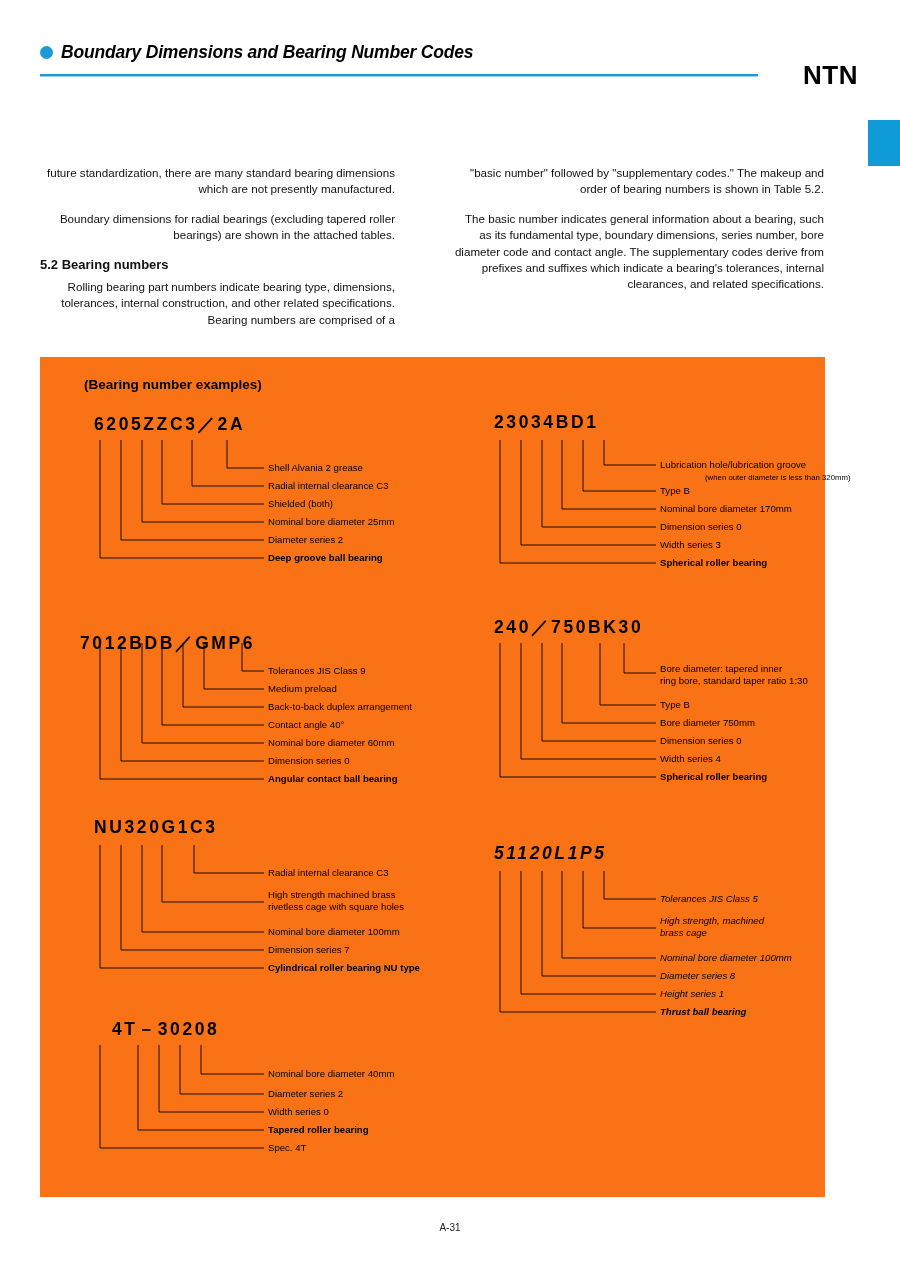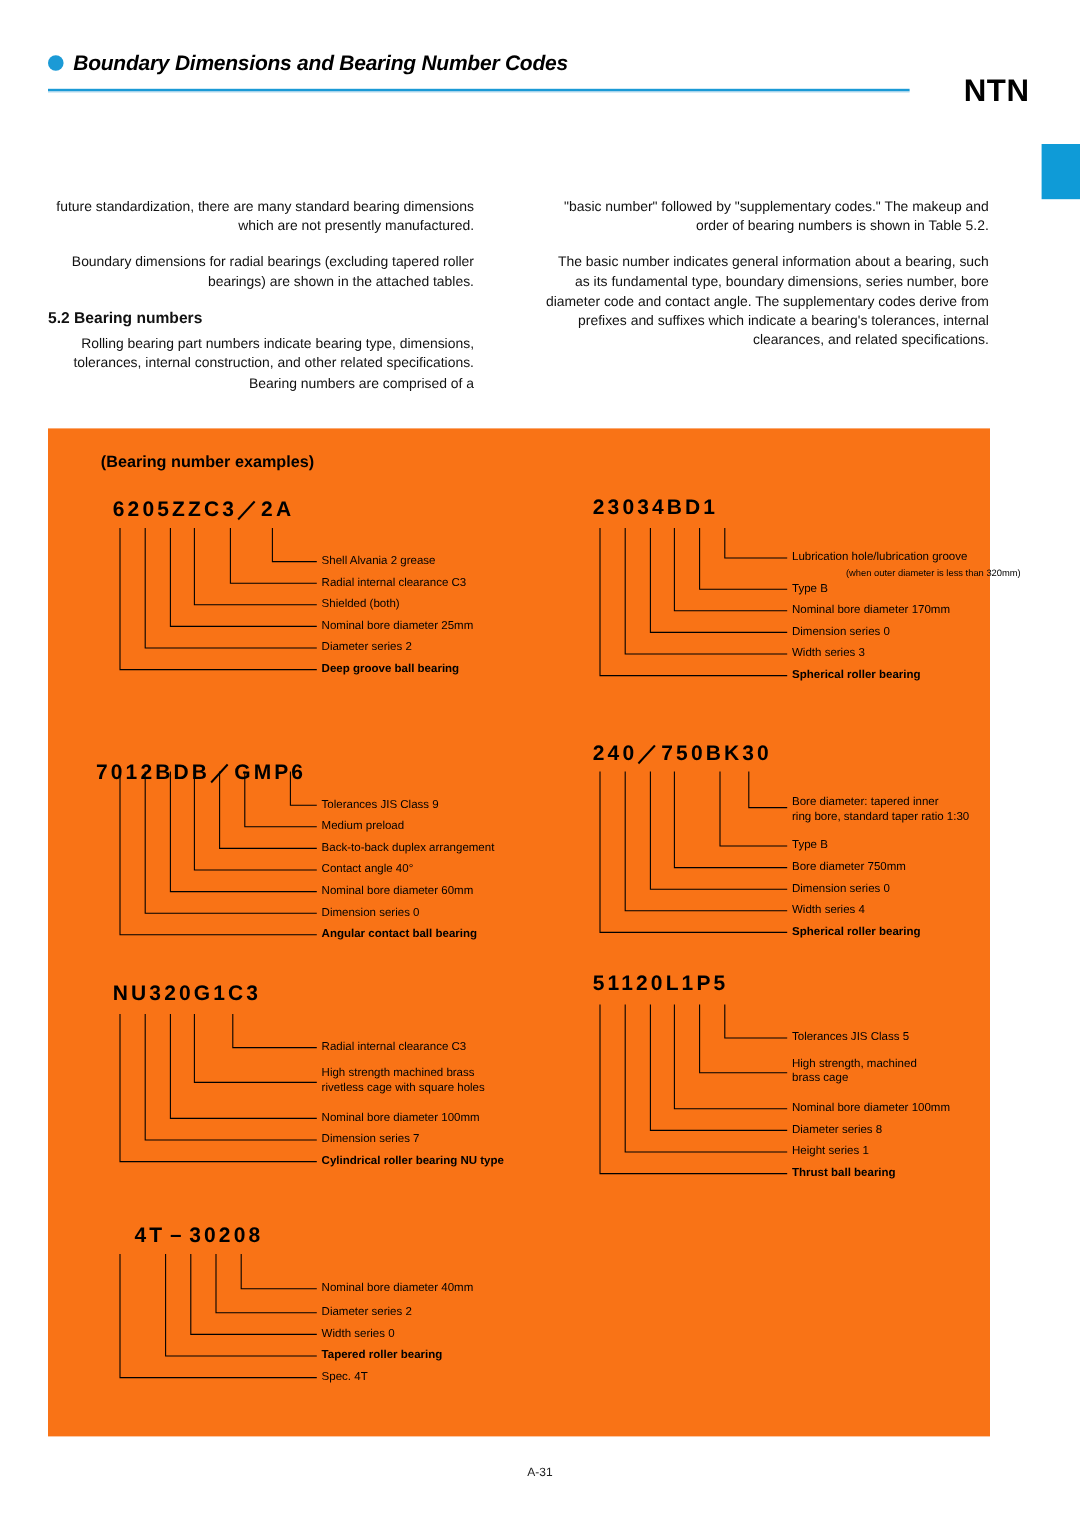--- a/index.html
+++ b/index.html
@@ -181,21 +181,21 @@
       <path class="ln" d="M142 28 V56 H212"></path>
     </svg>
     <div class="lbl" style="left:216px;top:50px;">Radial internal clearance C3</div>
     <div class="lbl" style="left:216px;top:72px;">High strength machined brass</div>
     <div class="lbl" style="left:216px;top:84px;">rivetless cage with square holes</div>
     <div class="lbl" style="left:216px;top:109px;">Nominal bore diameter 100mm</div>
     <div class="lbl" style="left:216px;top:127px;">Dimension series 7</div>
     <div class="lbl b" style="left:216px;top:145px;">Cylindrical roller bearing NU type</div>
   </div>
 
-  <div class="blk" style="left:412px;top:452px;width:375px;height:195px;">
+  <div class="blk" style="left:412px;top:486px;width:375px;height:195px;font-style:italic;">
     <div class="code" style="position:absolute;left:42px;top:0;">51120L1P5</div>
     <svg class="lines" width="375" height="195">
       <path class="ln" d="M48 28 V169 H204"></path>
       <path class="ln" d="M69 28 V151 H204"></path>
       <path class="ln" d="M90 28 V133 H204"></path>
       <path class="ln" d="M110 28 V115 H204"></path>
       <path class="ln" d="M131 28 V85 H204"></path>
       <path class="ln" d="M152 28 V56 H204"></path>
     </svg>
     <div class="lbl" style="left:208px;top:50px;text-align:center;">Tolerances JIS Class 5</div>

